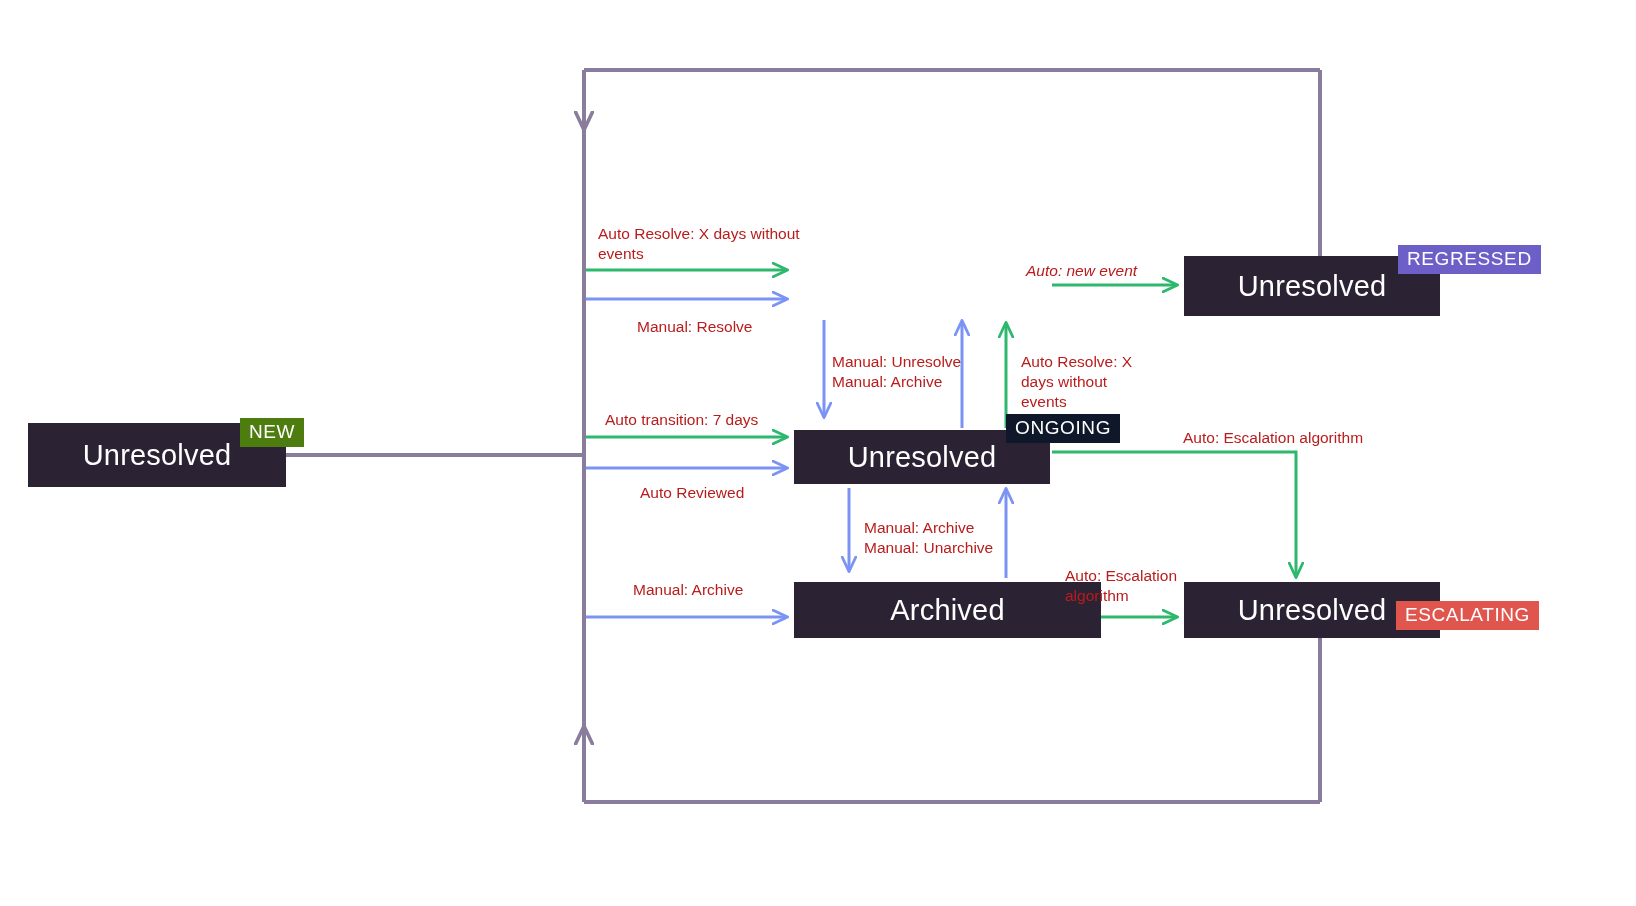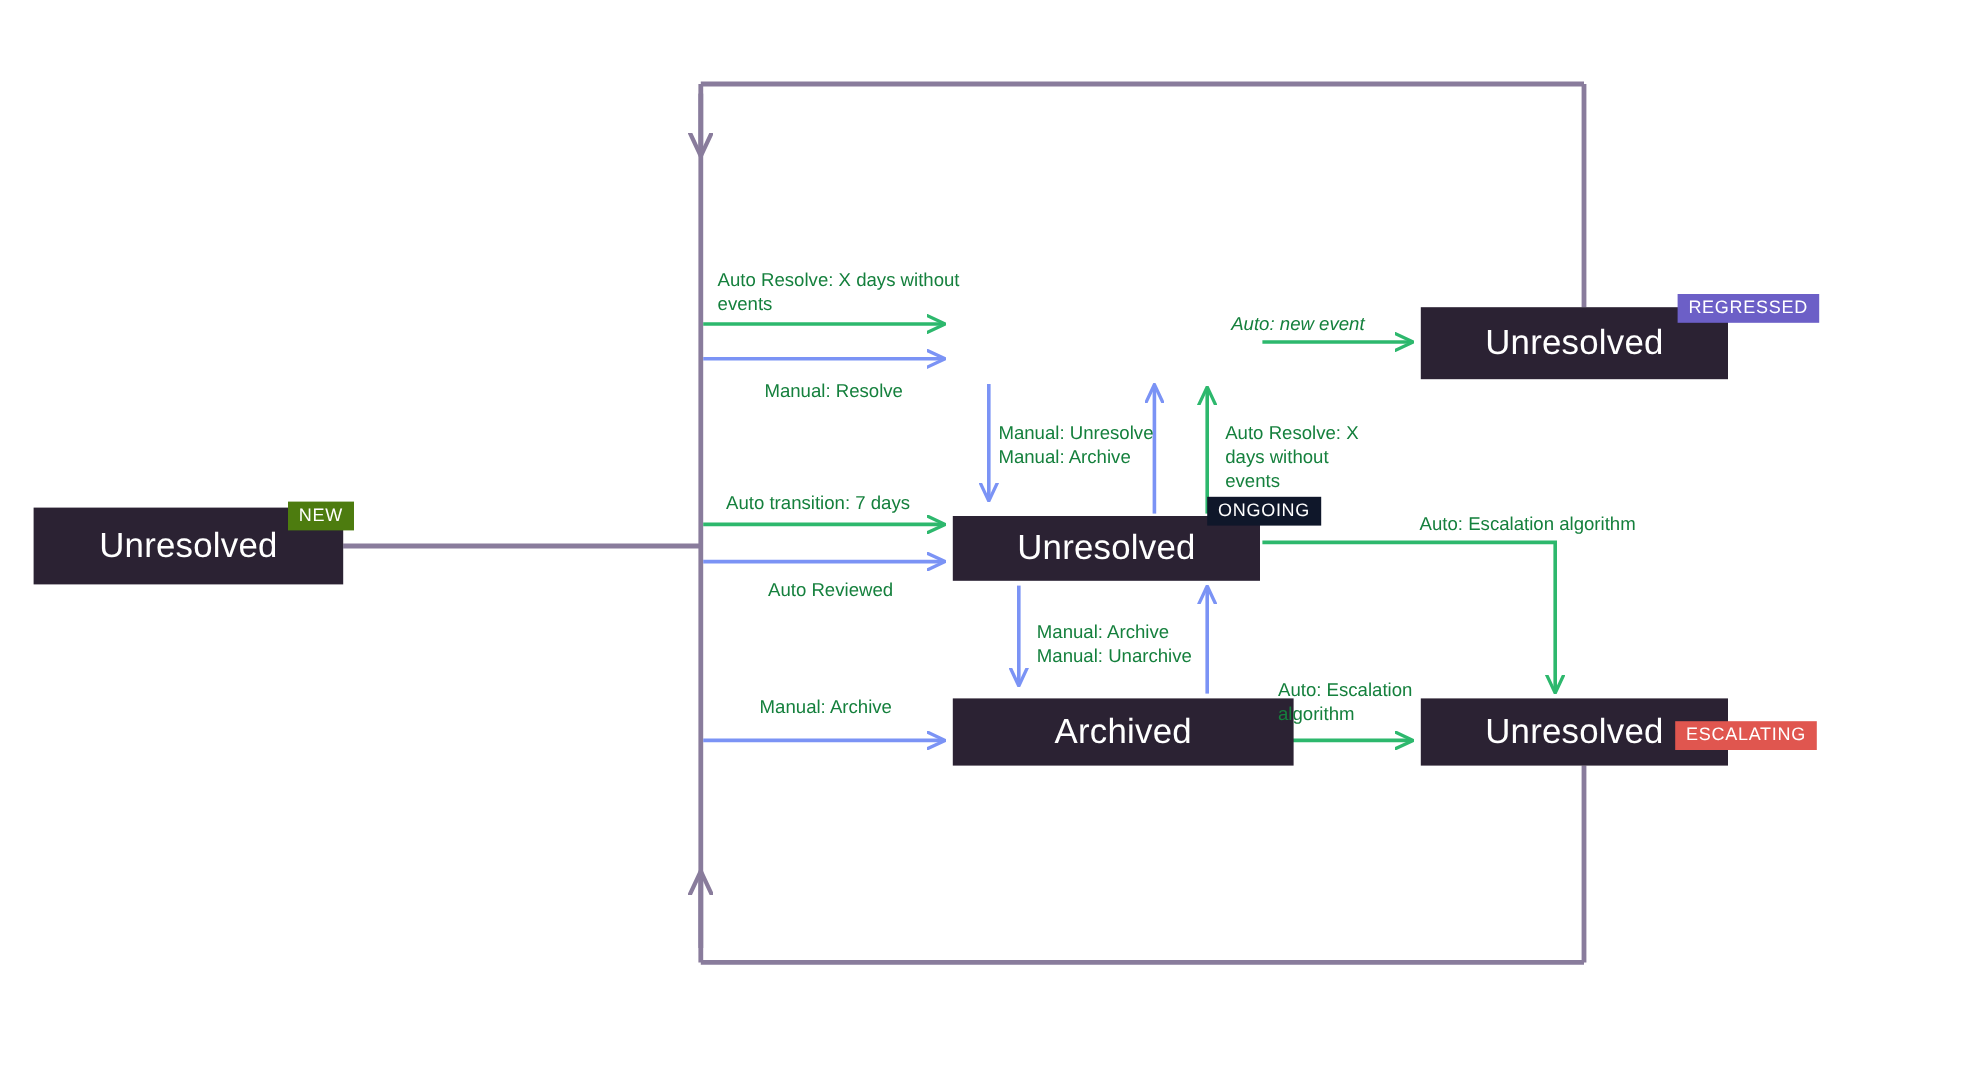--- a/index.html
+++ b/index.html
@@ -33,31 +33,31 @@
     justify-content: center;
     font-size: 29px;
     font-weight: 400;
     letter-spacing: 0.2px;
     box-sizing: border-box;
     z-index: 3;
   }
   .badge {
     position: absolute;
     color: #ffffff;
-    font-size: 15px;
+    font-size: 19px;
     letter-spacing: 0.6px;
     padding: 3px 9px 4px 9px;
     box-sizing: border-box;
     white-space: nowrap;
     z-index: 5;
     line-height: 1.15;
   }
   .edge-label {
     position: absolute;
-    color: #15803d;
+    color: #b91c1c;
     font-size: 15.5px;
     line-height: 1.28;
     white-space: pre-line;
     z-index: 4;
     background: transparent;
   }
 </style>
 </head>
 <body>
 
@@ -147,21 +147,21 @@
 
 
   <div class="node" style="left:1184px; top:256px; width:256px; height:60px;">
     <span>Unresolved</span>
   </div>
 
   <div class="node" style="left:794px; top:430px; width:256px; height:54px;">
     <span>Unresolved</span>
   </div>
 
-  <div class="node" style="left:794px; top:582px; width:284px; height:56px;">
+  <div class="node" style="left:794px; top:582px; width:307px; height:56px;">
     <span>Archived</span>
   </div>
 
   <div class="node" style="left:1184px; top:582px; width:256px; height:56px;">
     <span>Unresolved</span>
   </div>
 
   <div class="badge" style="left:240px; top:418px; background:#4d7c0f;">
     <span>NEW</span>
   </div>

